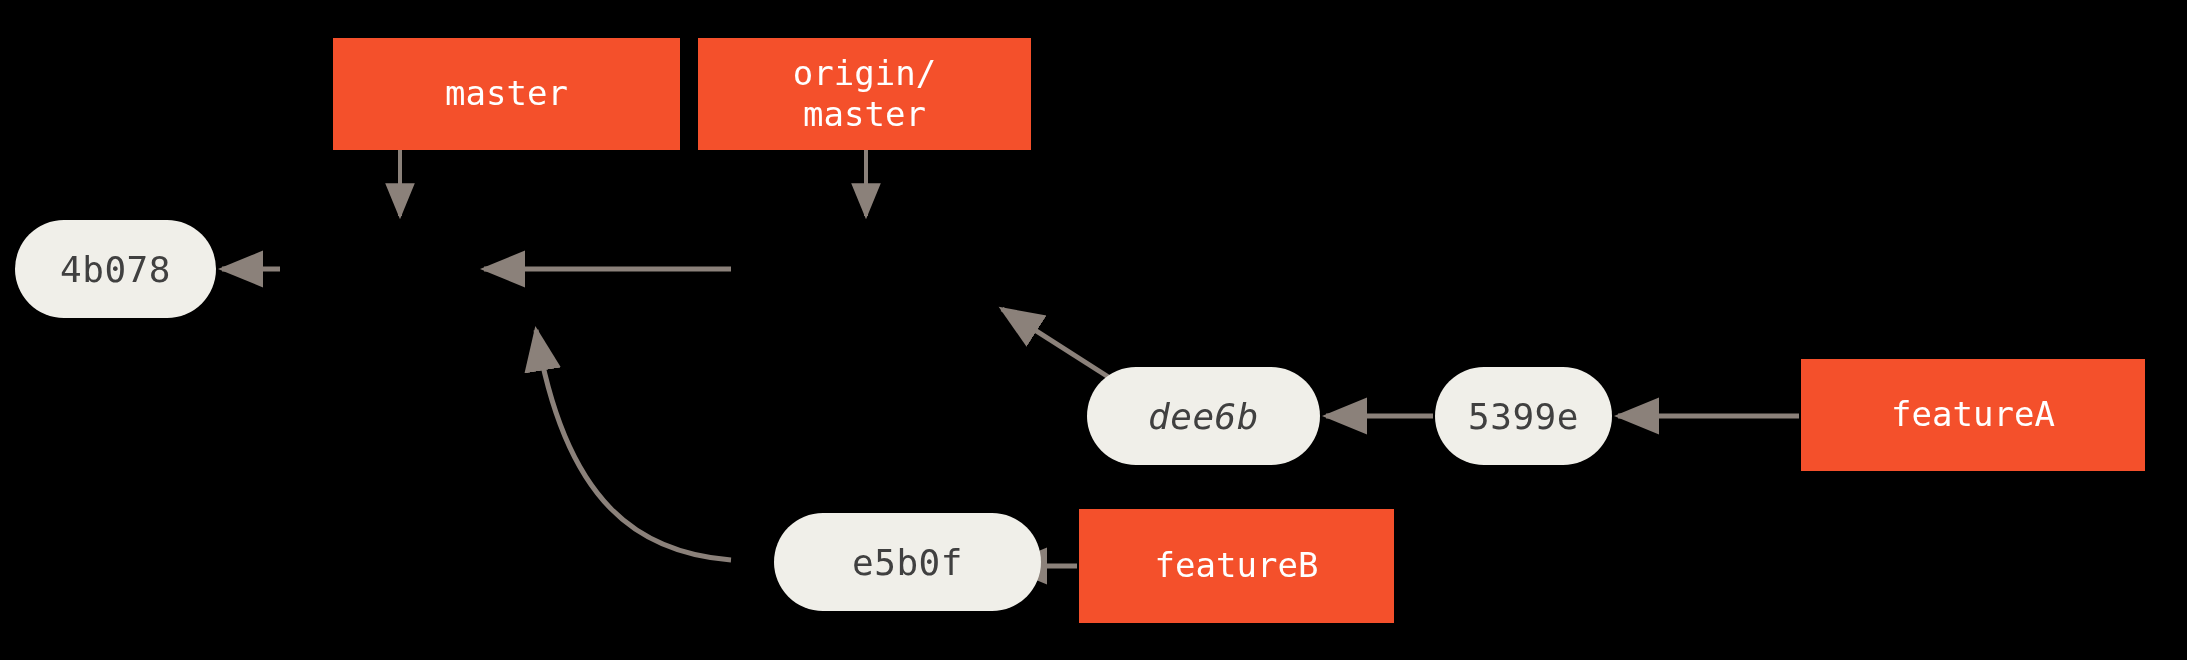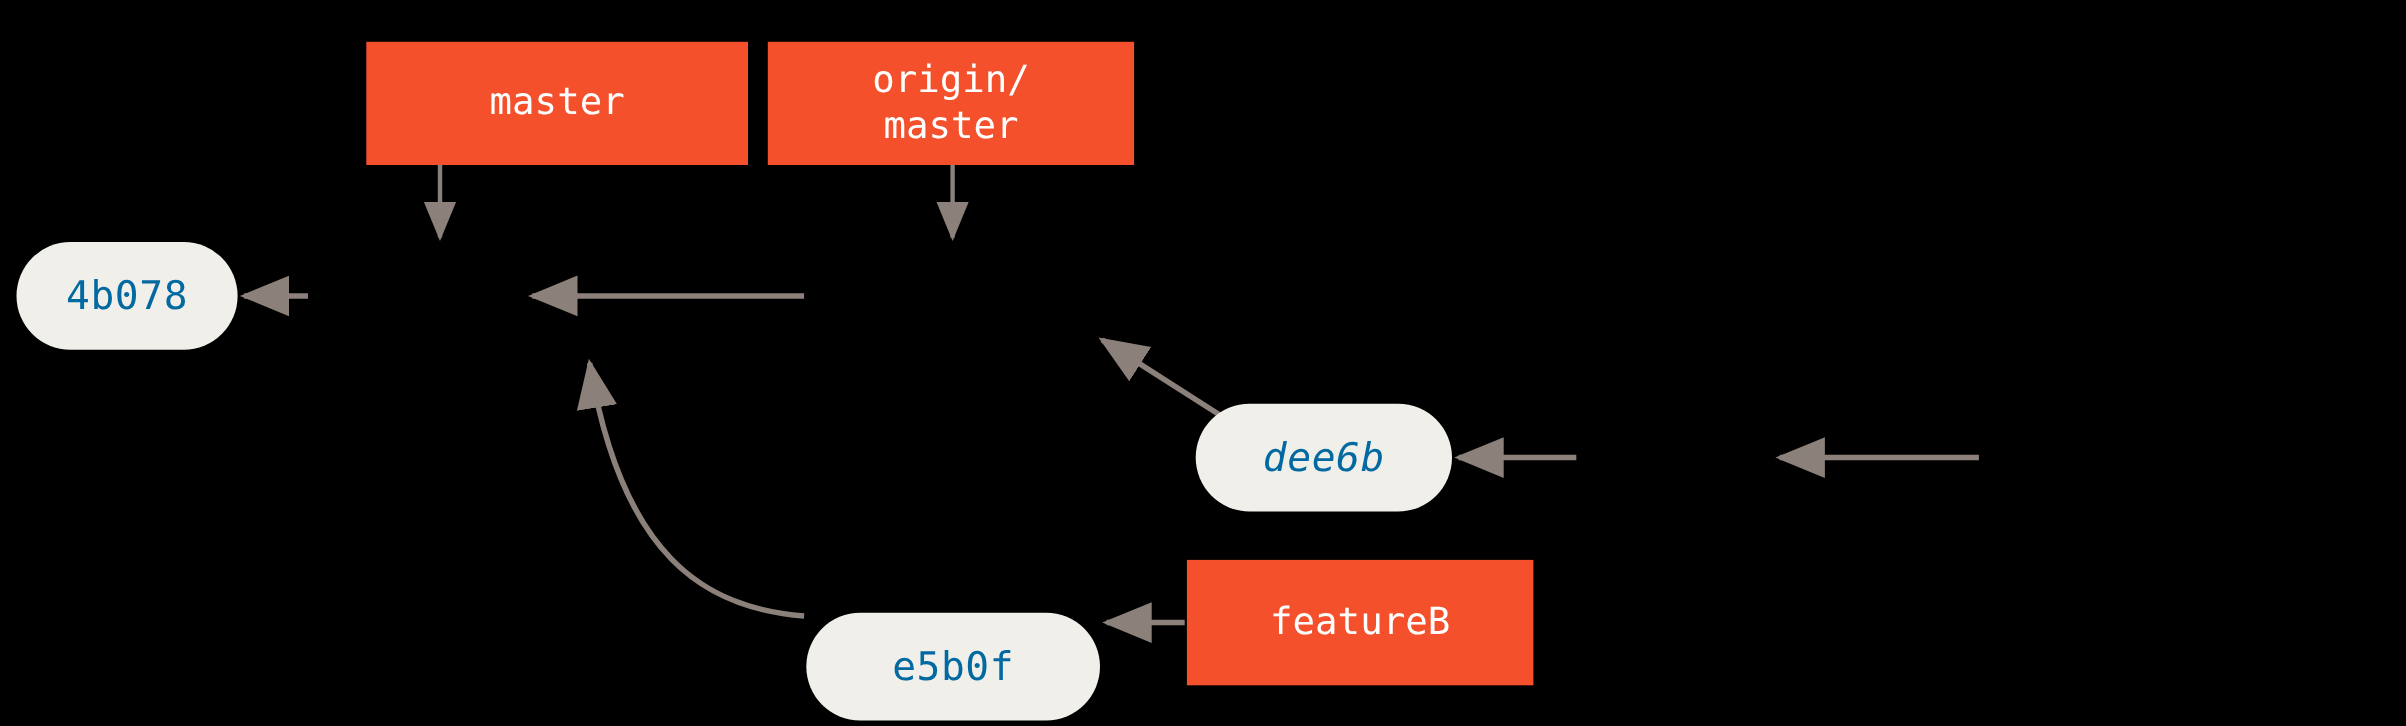--- a/index.html
+++ b/index.html
@@ -26,21 +26,21 @@
   .node {
     position: absolute;
     box-sizing: border-box;
     display: flex;
     align-items: center;
     justify-content: center;
     text-align: center;
   }
   .commit {
     background: #F0EFE9;
-    color: #0369a1;
+    color: #404040;
     border-radius: 999px;
     font-size: 36px;
     letter-spacing: 0.5px;
     font-family: "DejaVu Sans Mono", "Liberation Mono", monospace;
   }
   .ref {
     background: #F4502B;
     color: #FFFFFF;
     border-radius: 0;
     font-size: 34px;
@@ -83,32 +83,38 @@
   <div class="node commit" style="left:15px; top:220px; width:201px; height:98px;">
     <span>4b078</span>
   </div>
 
 
 
   <div class="node commit" style="left:1087px; top:367px; width:233px; height:98px;font-style:italic;">
     <span>dee6b</span>
   </div>
 
+  <div class="node commit" style="left:1435px; top:367px; width:177px; height:98px;">
+    <span>5399e</span>
+  </div>
 
-  <div class="node commit" style="left:733px; top:513px; width:267px; height:98px;margin-top:44px;">
+  <div class="node commit" style="left:774px; top:513px; width:267px; height:98px;">
     <span>e5b0f</span>
   </div>
 
   <div class="node ref" style="left:333px; top:38px; width:347px; height:112px;">
     <span>master</span>
   </div>
 
   <div class="node ref" style="left:698px; top:38px; width:333px; height:112px;text-align:center;">
     <span>origin/
 master</span>
   </div>
 
+  <div class="node ref" style="left:1801px; top:359px; width:344px; height:112px;">
+    <span>featureA</span>
+  </div>
 
   <div class="node ref" style="left:1079px; top:509px; width:315px; height:114px;">
     <span>featureB</span>
   </div>
 
 </div>
 
 </body></html>

